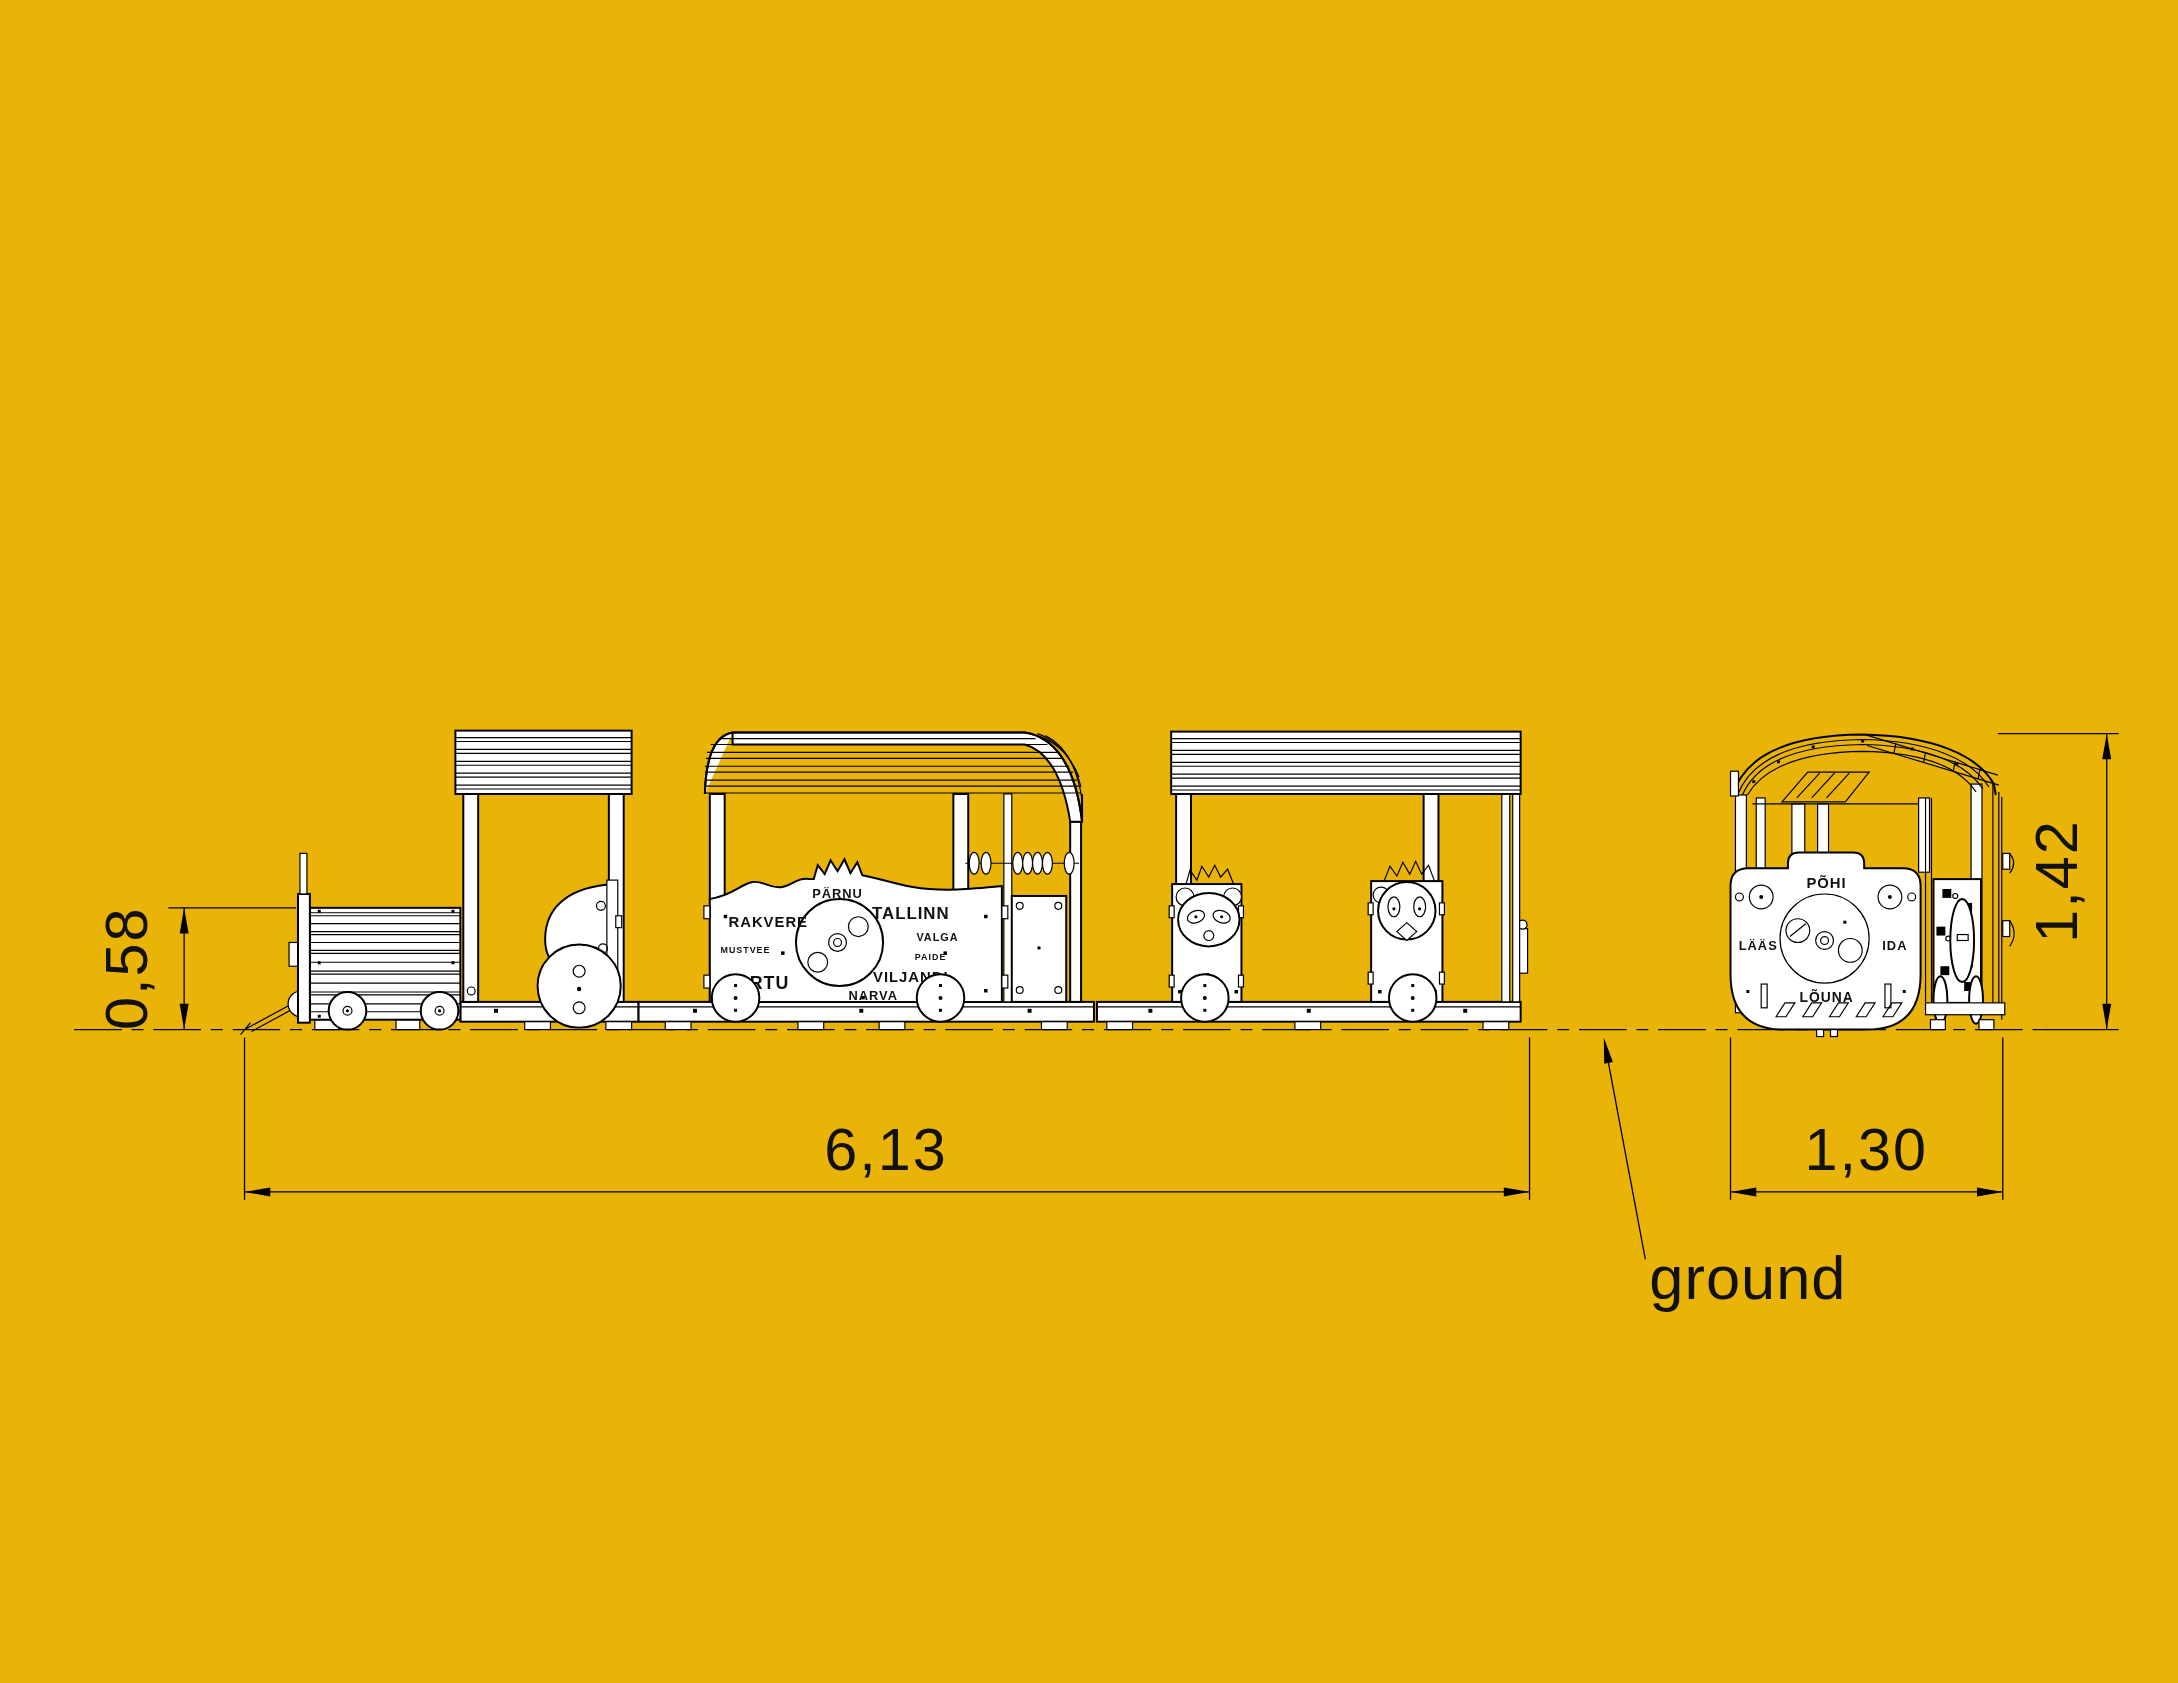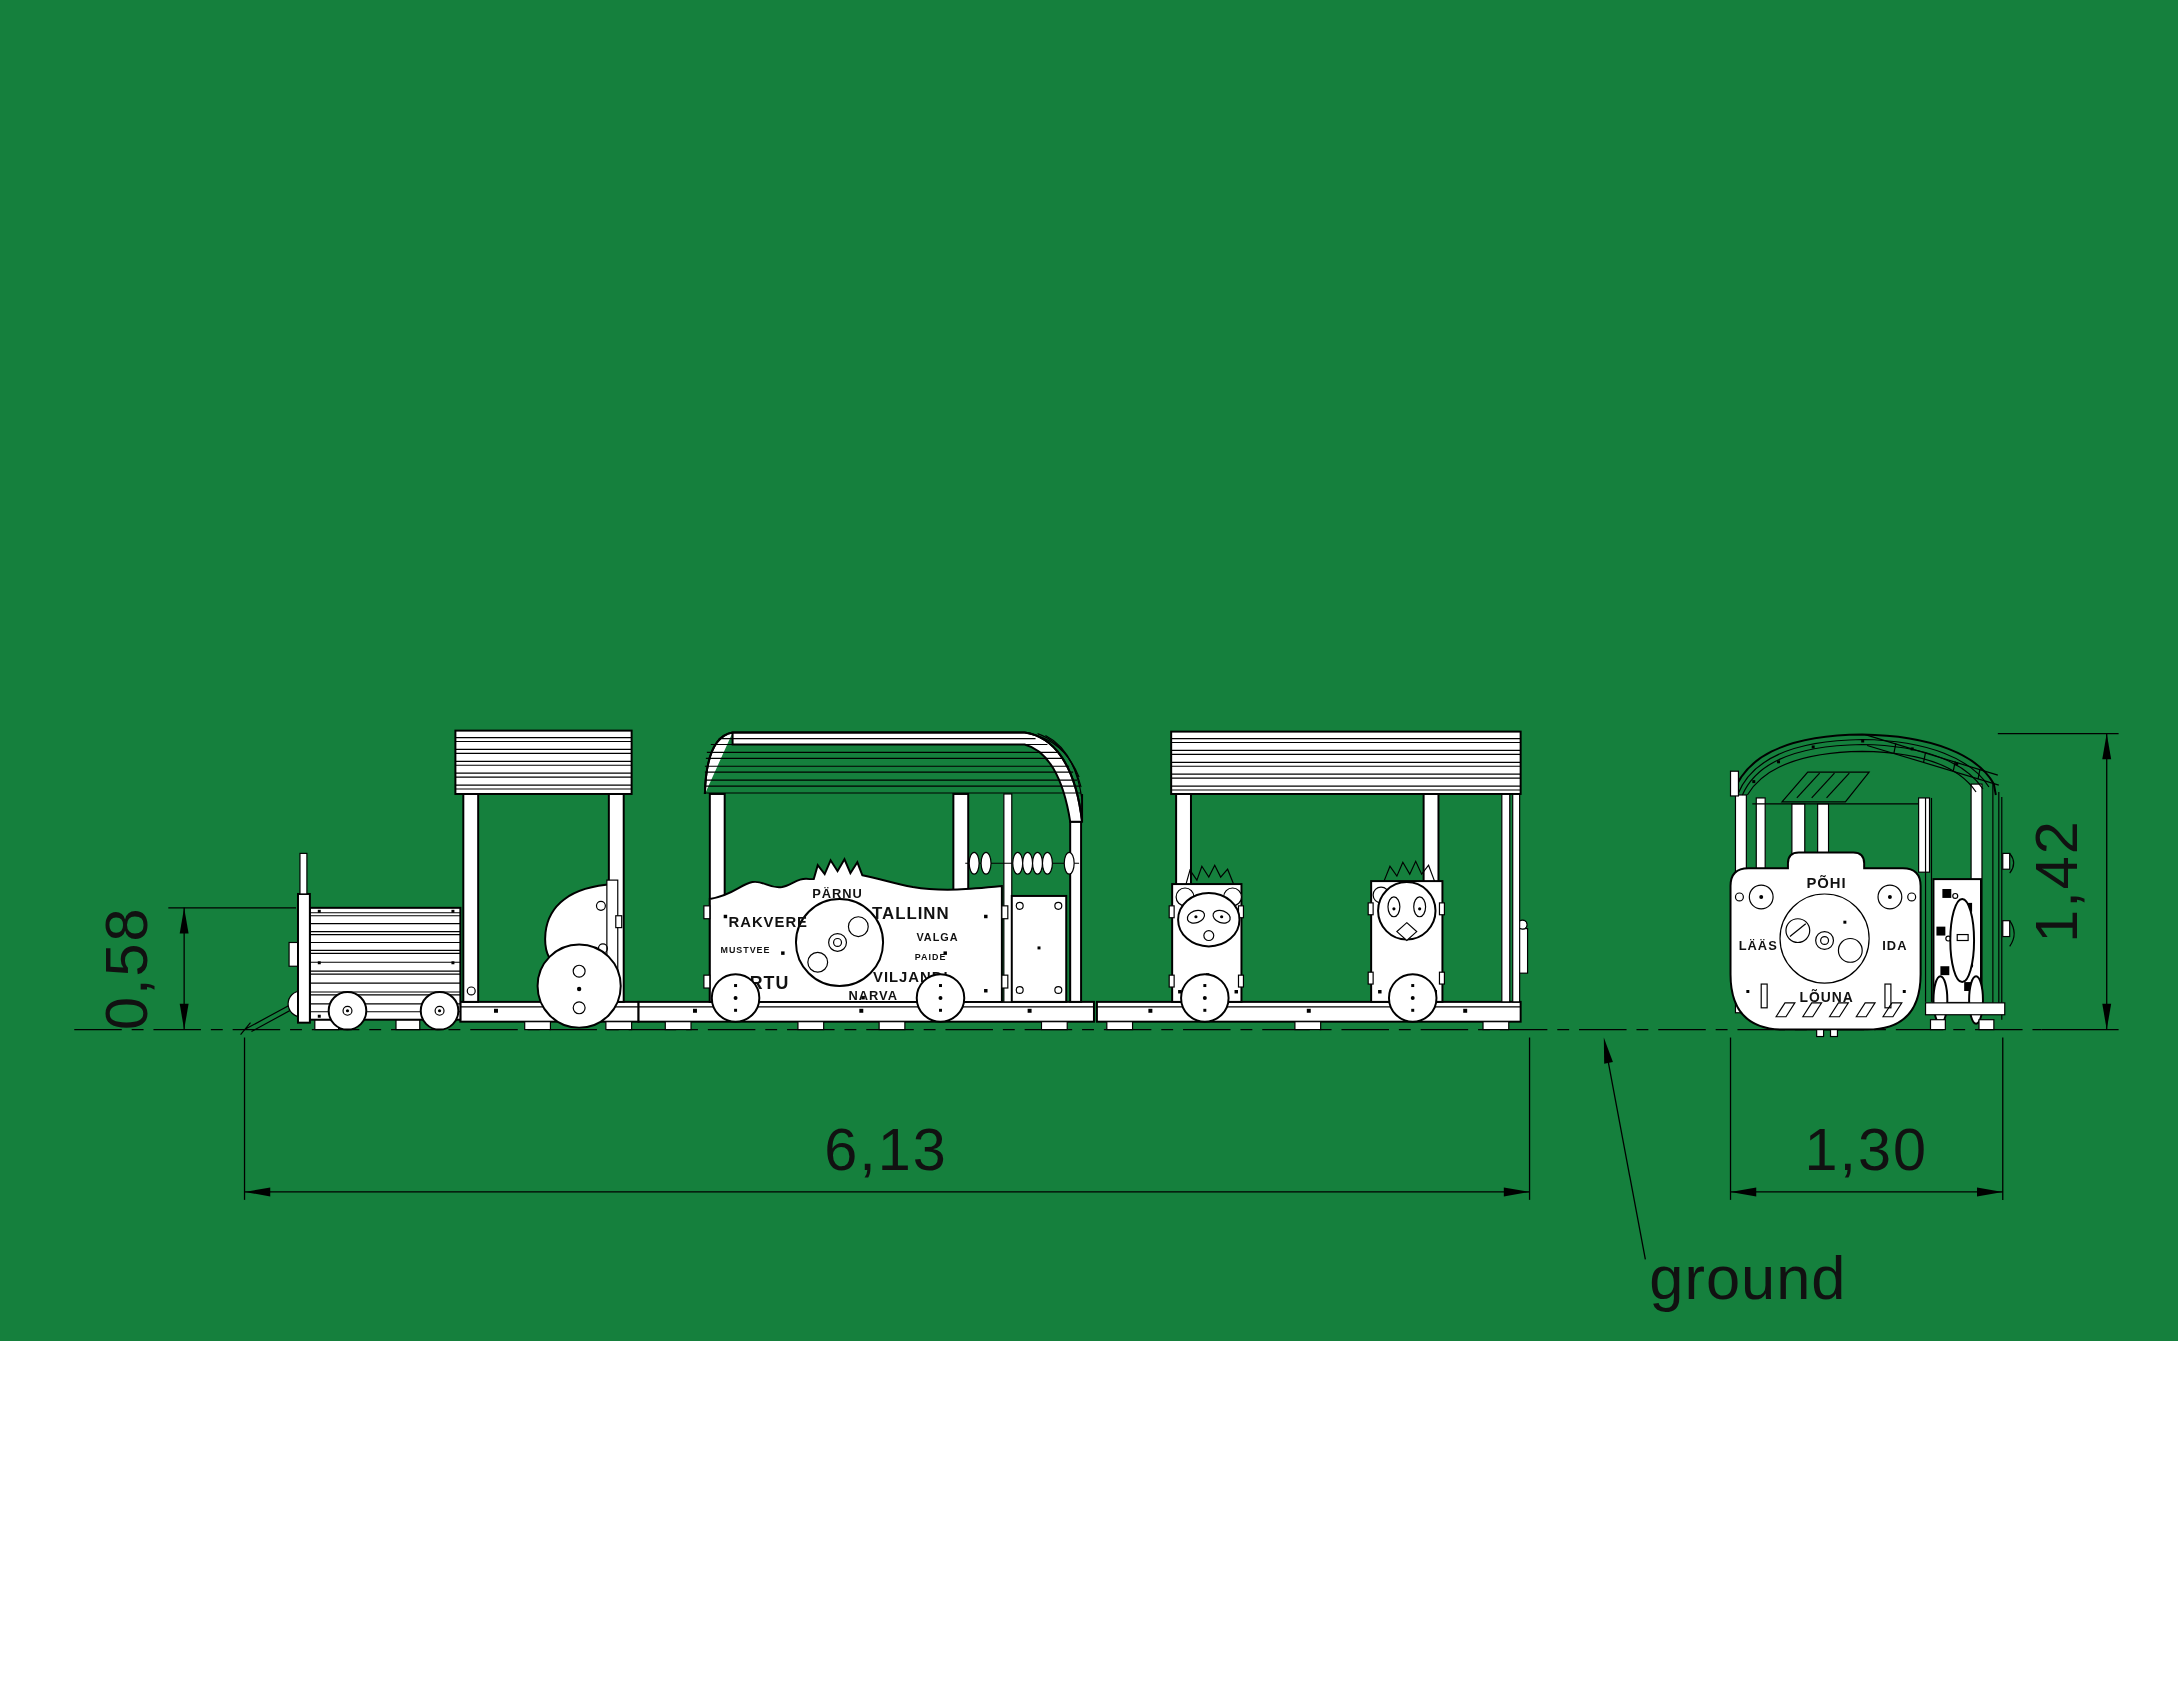--- a/index.html
+++ b/index.html
@@ -1,16 +1,16 @@
 <!DOCTYPE html>
 <html><head>
 <meta charset="utf-8">
 <style>
   html,body{margin:0;padding:0;background:#ffffff;}
-  .page{width:2178px;height:1341px;background:#15803d;position:relative;overflow:hidden;}
+  .page{width:2178px;height:1683px;background:#eab308;position:relative;overflow:hidden;}
   svg{display:block;}
   .ln{stroke:#000;fill:none;stroke-width:2;}
   .th{stroke:#000;fill:none;stroke-width:1.2;}
   .fw{stroke:#000;fill:#fff;stroke-width:2;}
   .fwt{stroke:#000;fill:#fff;stroke-width:1.2;}
   .fb{fill:#000;stroke:none;}
   .dim{stroke:#000;fill:none;stroke-width:1.3;}
   .dimtxt{font-family:"Liberation Sans",sans-serif;font-size:60px;fill:#111;letter-spacing:2px;}
   .gndtxt{font-family:"Liberation Sans",sans-serif;font-size:62px;fill:#111;letter-spacing:1px;}
   .city{font-family:"Liberation Sans",sans-serif;fill:#111;letter-spacing:1px;text-anchor:middle;font-weight:bold;}

